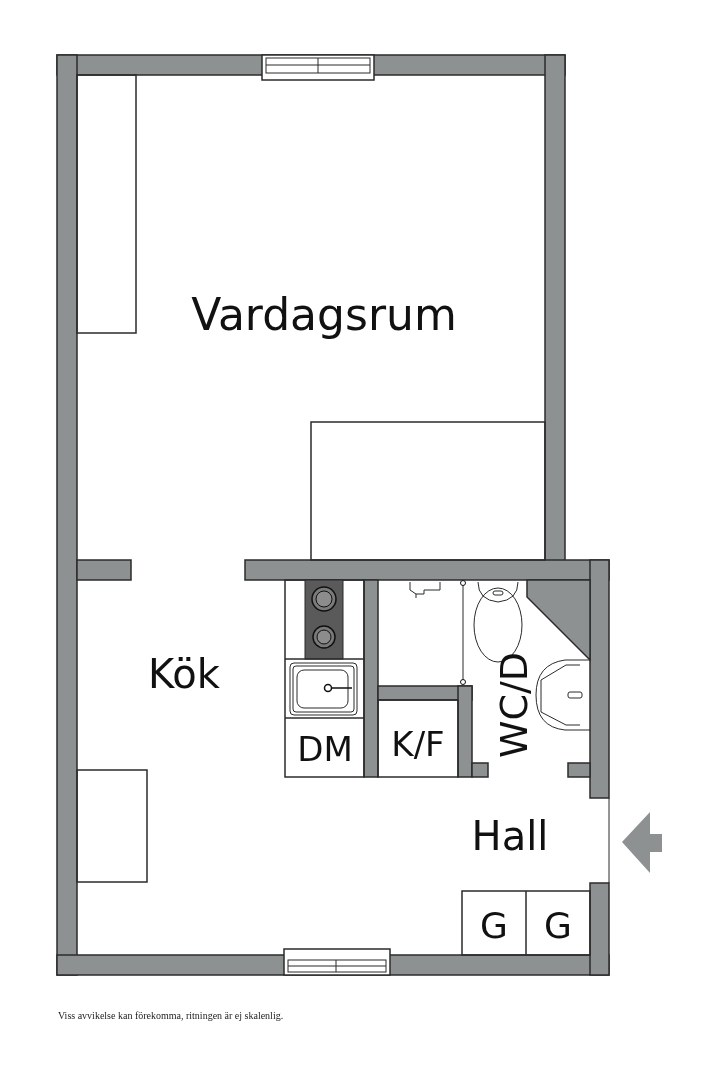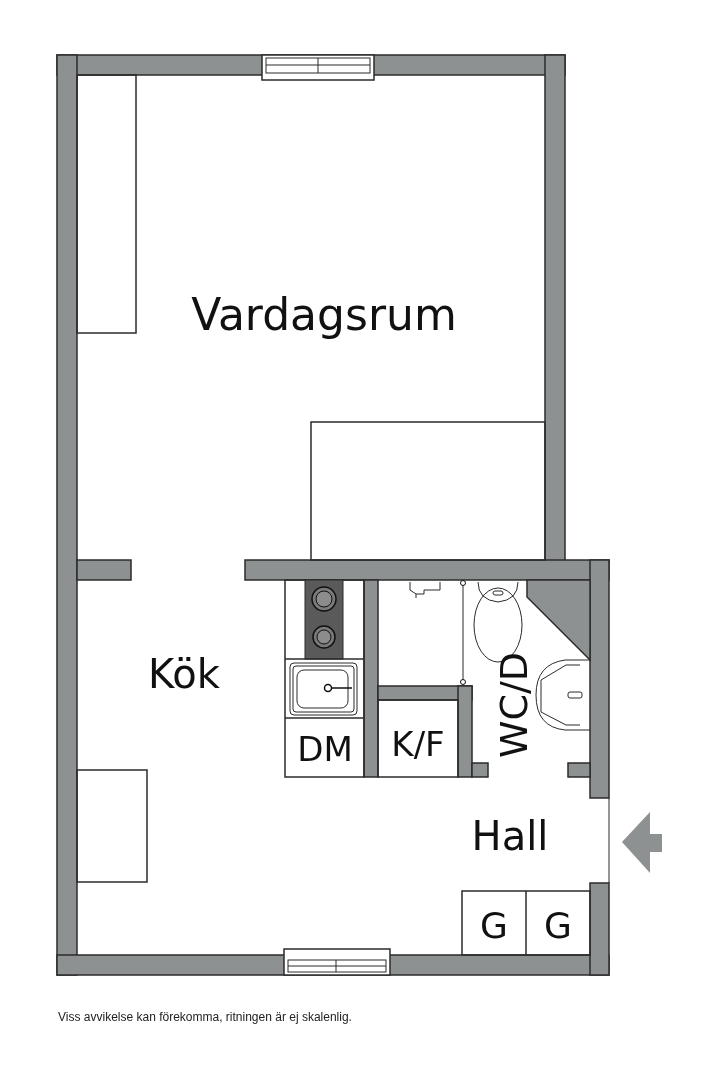--- a/index.html
+++ b/index.html
@@ -3,21 +3,21 @@
 <meta charset="utf-8">
 <style>
   html, body { margin:0; padding:0; background:#ffffff; }
   body { width:720px; height:1080px; position:relative; overflow:hidden; font-family:"DejaVu Sans", sans-serif; }
   #plan { position:absolute; left:0; top:0; width:720px; height:1080px; }
   .wall { fill:#8e9192; stroke:#2b2b2b; stroke-width:1.5; }
   .line { fill:none; stroke:#2b2b2b; stroke-width:1.5; }
   .thin { fill:none; stroke:#2b2b2b; stroke-width:1; }
   .white { fill:#ffffff; stroke:#2b2b2b; stroke-width:1.5; }
   .lbl { font-family:"DejaVu Sans", sans-serif; fill:#111111; }
-  .footnote { position:absolute; left:58px; top:1010px; font-size:12px; color:#222; font-family:Liberation Sans, sans-serif; }
+  .footnote { position:absolute; left:58px; top:1010px; font-size:10px; color:#222; font-family:Liberation Serif, serif; }
 </style>
 </head>
 <body>
 
 <svg id="plan" viewBox="0 0 720 1080" xmlns="http://www.w3.org/2000/svg">
 
   <g>
 
     <rect class="wall" x="57" y="55" width="508" height="20"></rect>
 

